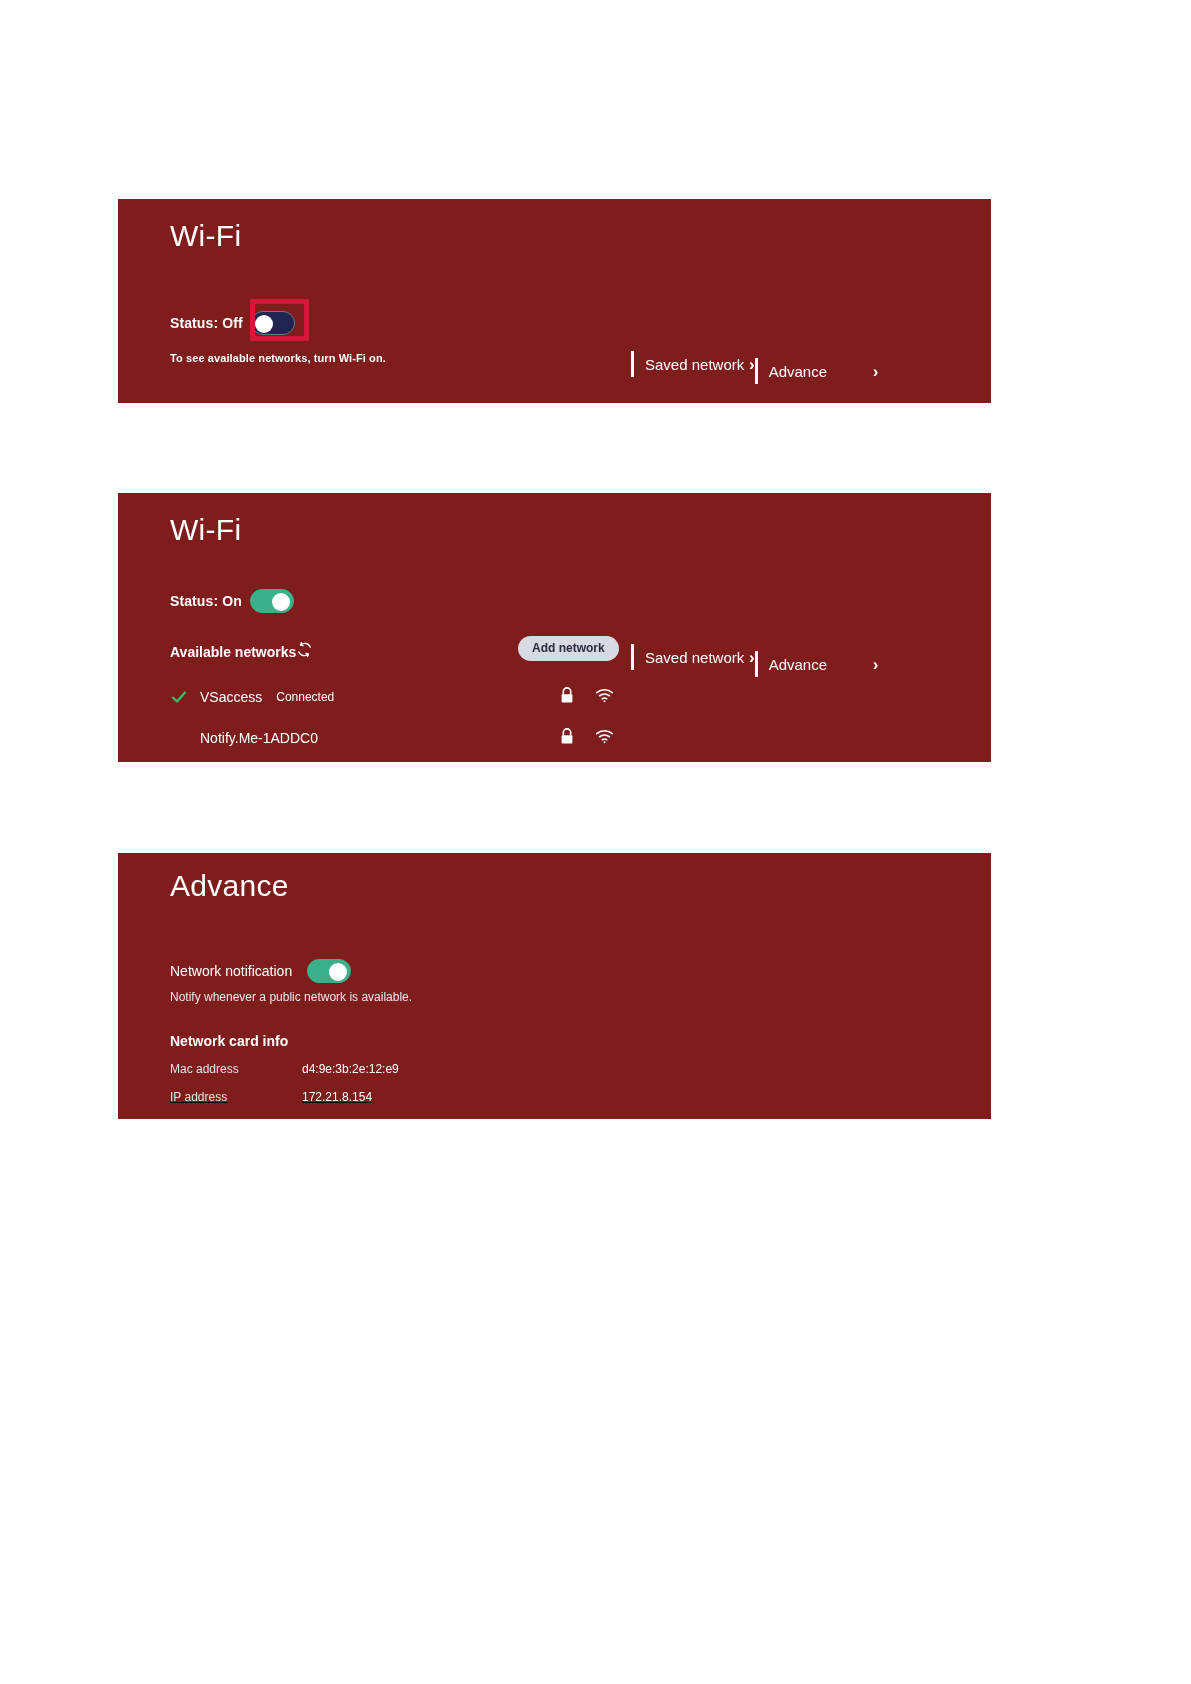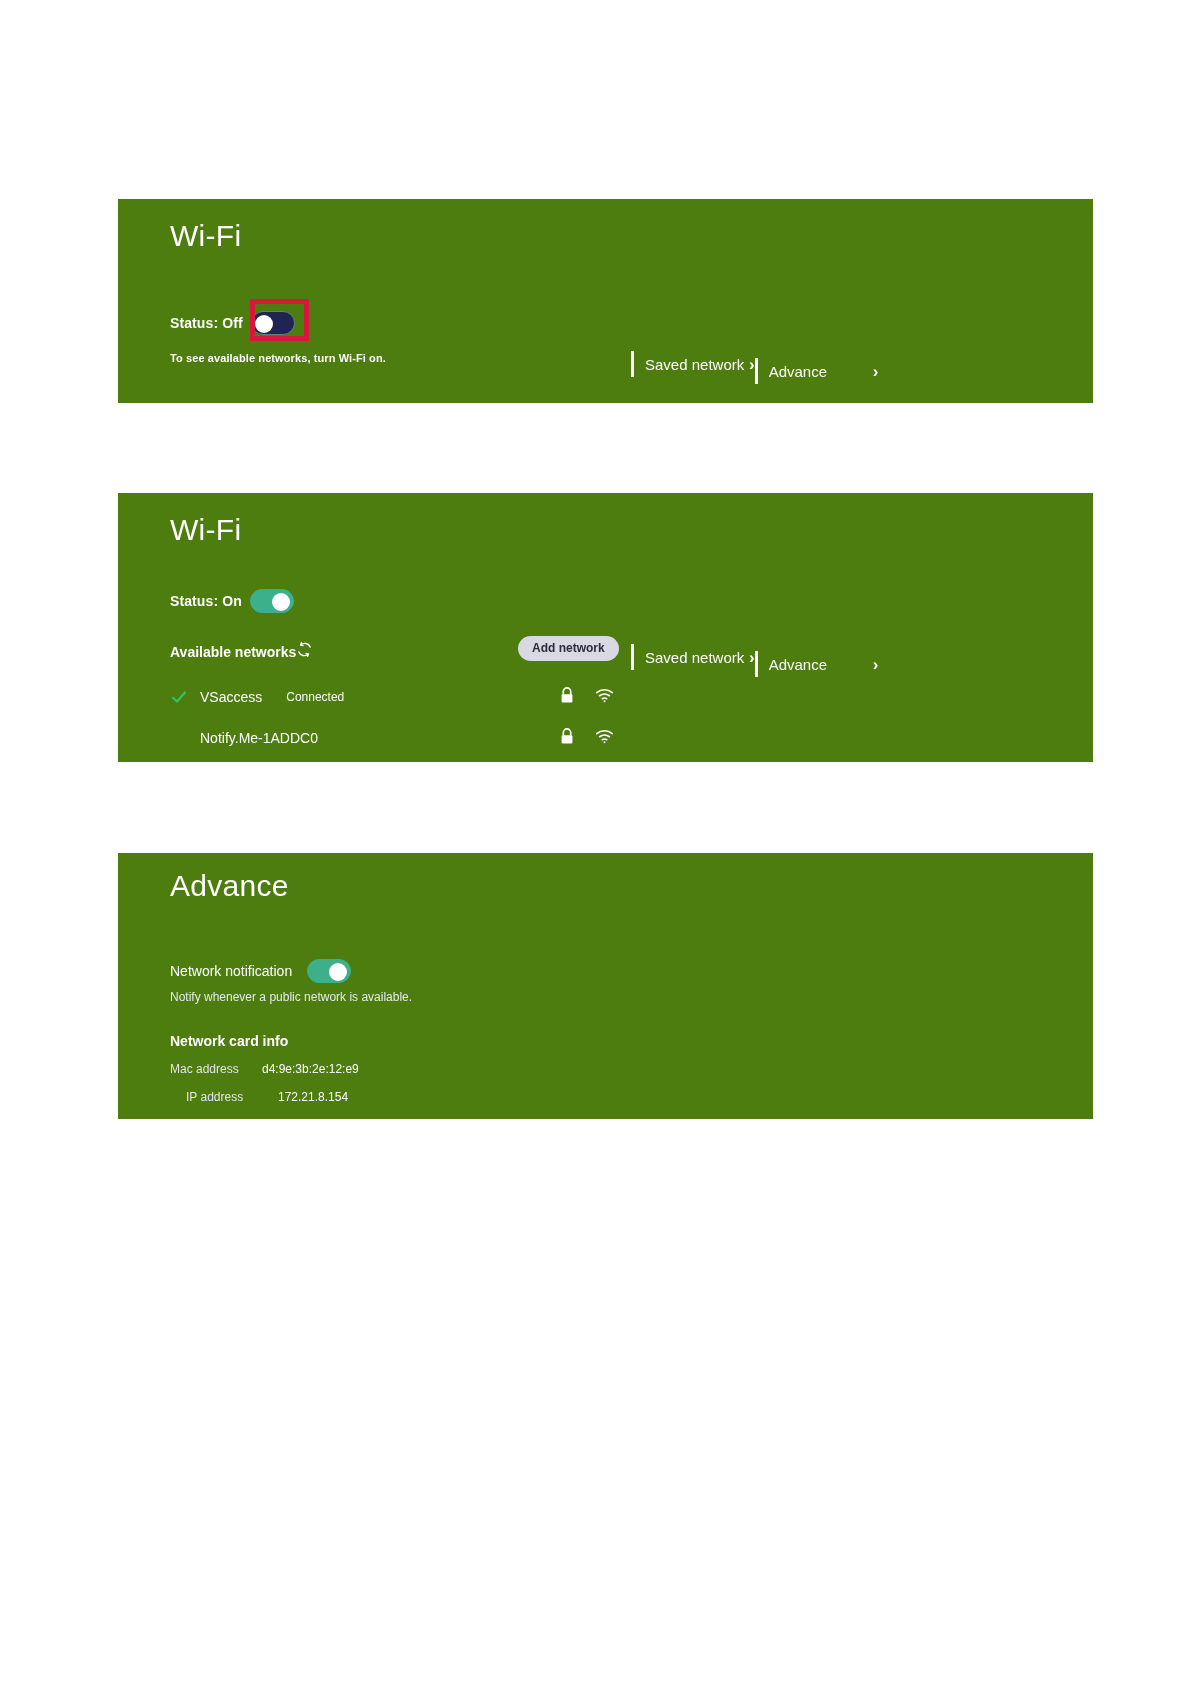--- a/index.html
+++ b/index.html
@@ -11,23 +11,23 @@
   body {
     width: 1191px;
     height: 1684px;
     position: relative;
     font-family: "Liberation Sans", sans-serif;
     -webkit-font-smoothing: antialiased;
   }
 
   .panel {
     position: absolute;
-    background: #4d7c0f;
+    background: #7f1d1d;
     left: 118px;
-    width: 975px;
+    width: 873px;
     overflow: hidden;
   }
 
   
   #panel-wifi-off { top: 199px; height: 204px; }
   
   #panel-wifi-on  { top: 493px; height: 269px; }
   
   #panel-advance  { top: 853px; height: 266px; }
 
@@ -179,21 +179,21 @@
   .net-name {
     color: #ffffff;
     font-size: 14px;
     font-weight: 400;
     white-space: nowrap;
   }
   .net-state {
     color: #ffffff;
     font-size: 12px;
     font-weight: 400;
-    margin-left: 24px;
+    margin-left: 14px;
     white-space: nowrap;
   }
   .net-icons {
     position: absolute;
     left: 390px;
     display: flex;
     align-items: center;
     gap: 21px;
   }
 
@@ -222,20 +222,21 @@
     color: #ffffff;
     font-size: 14px;
     font-weight: bold;
     white-space: nowrap;
   }
   .info-row {
     position: absolute;
     left: 170px;
     display: flex;
     white-space: nowrap;
+    gap: 40px;
   }
   .info-key {
     color: #e3e4ec;
     font-size: 12px;
     width: 92px;
     flex: none;
   }
   .info-val {
     color: #ffffff;
     font-size: 12px;
@@ -373,17 +374,17 @@
 
   <div class="adv-sub" style="left:52px; top:137px;">Notify whenever a public network is available.</div>
 
   <div class="adv-heading" style="left:52px; top:180px;">Network card info</div>
 
   <div class="info-row" style="left:52px; top:209px;">
     <span class="info-key">Mac address</span>
     <span class="info-val">d4:9e:3b:2e:12:e9</span>
   </div>
 
-  <div class="info-row" style="left:68px; top:237px;">
+  <div class="info-row" style="left:52px; top:237px;text-decoration:underline;">
     <span class="info-key">IP address</span>
     <span class="info-val">172.21.8.154</span>
   </div>
 </div>
 
 </body></html>

